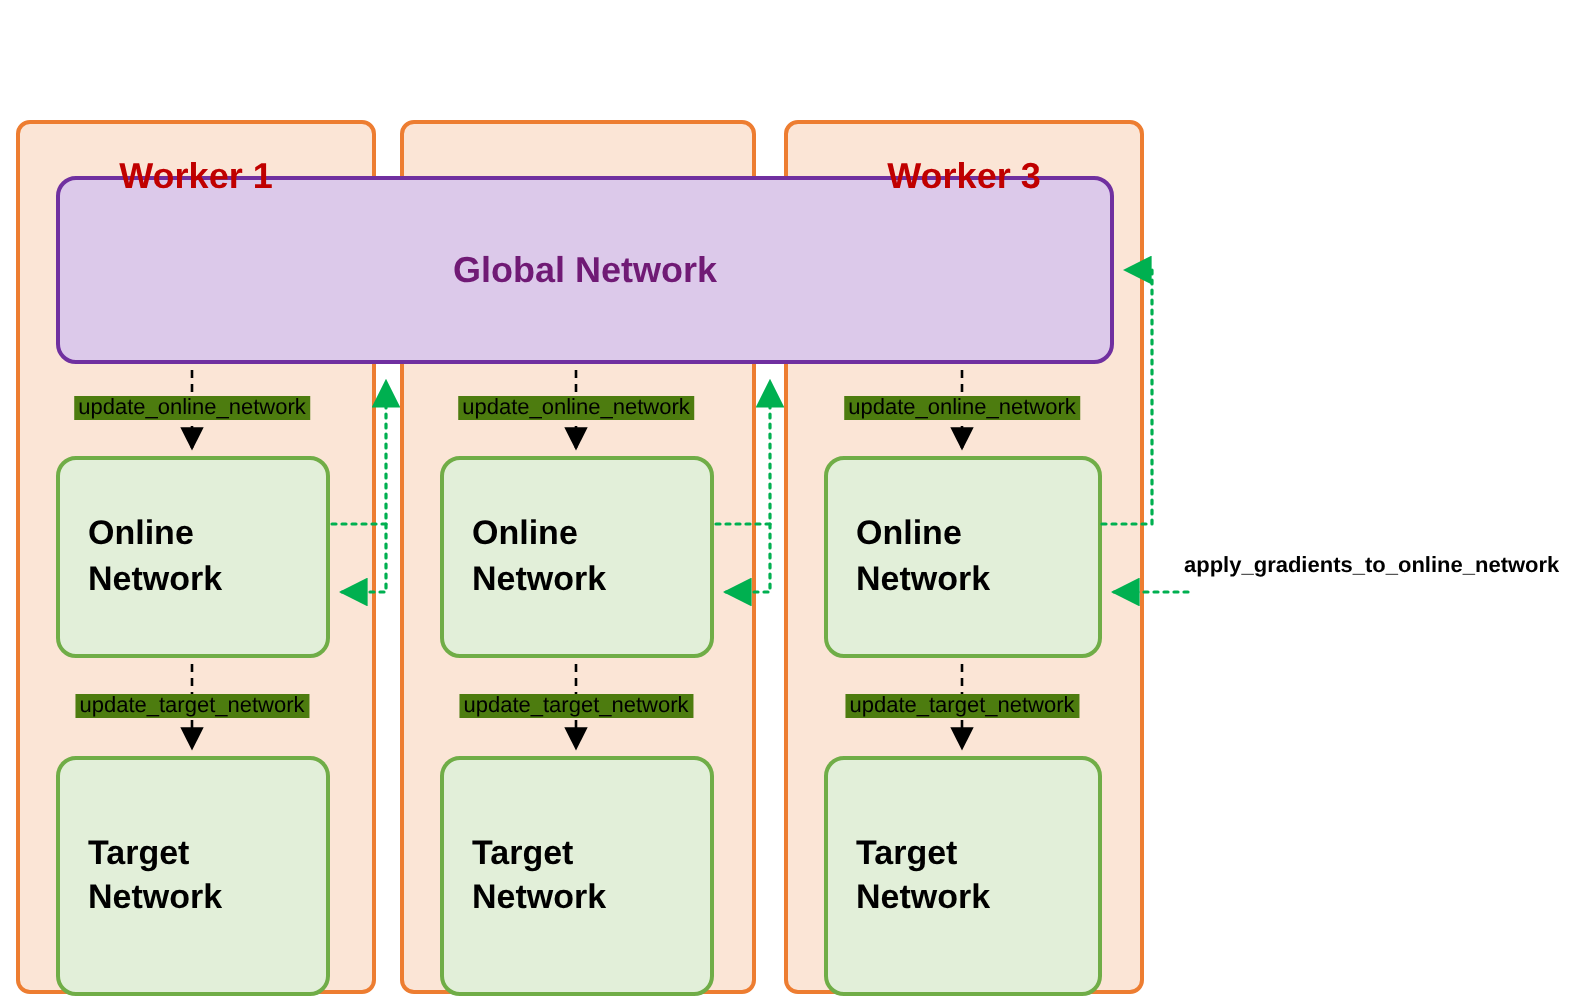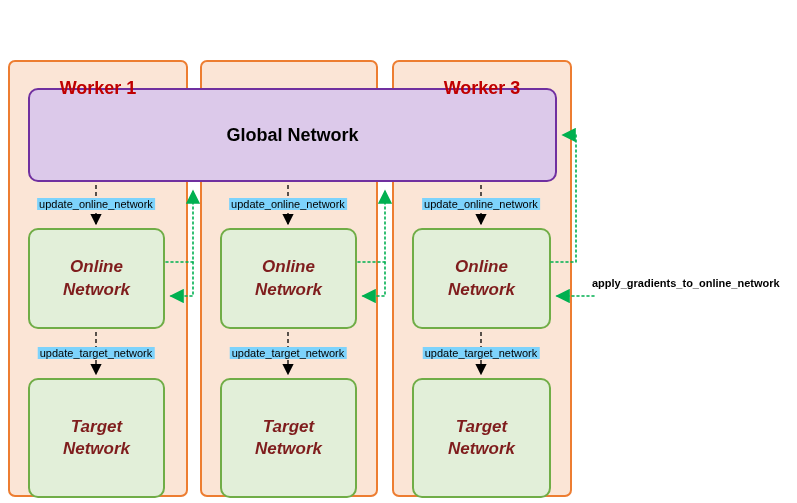--- a/index.html
+++ b/index.html
@@ -53,56 +53,55 @@
     width: 529px;
     height: 94px;
     background: #dcc9ea;
     border: 2.5px solid #7030a0;
     border-radius: 10px;
     display: flex;
     align-items: center;
     justify-content: center;
     font-weight: bold;
     font-size: 18px;
-    color: #000000;
+    color: #701a75;
     z-index: 2;
   }
 
   
   .net {
     position: absolute;
     width: 137px;
     background: #e2efd9;
     border: 2.5px solid #70ad47;
     border-radius: 10px;
     display: flex;
     align-items: center;
     justify-content: center;
-    text-align: center;
+    text-align: left;
     font-weight: bold;
     font-size: 17px;
     line-height: 1.3;
-    color: #7f1d1d;
+    color: #000000;
     padding: 0 14px;
     z-index: 2;
-    font-style: italic;
   }
   .online { top: 228px; height: 101px; }
   .target { top: 378px; height: 120px; }
   #online-1, #target-1 { left: 28px; }
   #online-2, #target-2 { left: 220px; }
   #online-3, #target-3 { left: 412px; width: 139px; }
 
   
   .flow-label {
     position: absolute;
     transform: translateX(-50%);
     font-size: 11px;
     color: #000;
-    background: #7dd3fc;
+    background: #4d7c0f;
     padding: 0 2px;
     white-space: nowrap;
     z-index: 6;
   }
   .upd-online { top: 198px; }
   .upd-target { top: 347px; }
   .cx-1 { left: 96px; }
   .cx-2 { left: 288px; }
   .cx-3 { left: 481px; }
 

